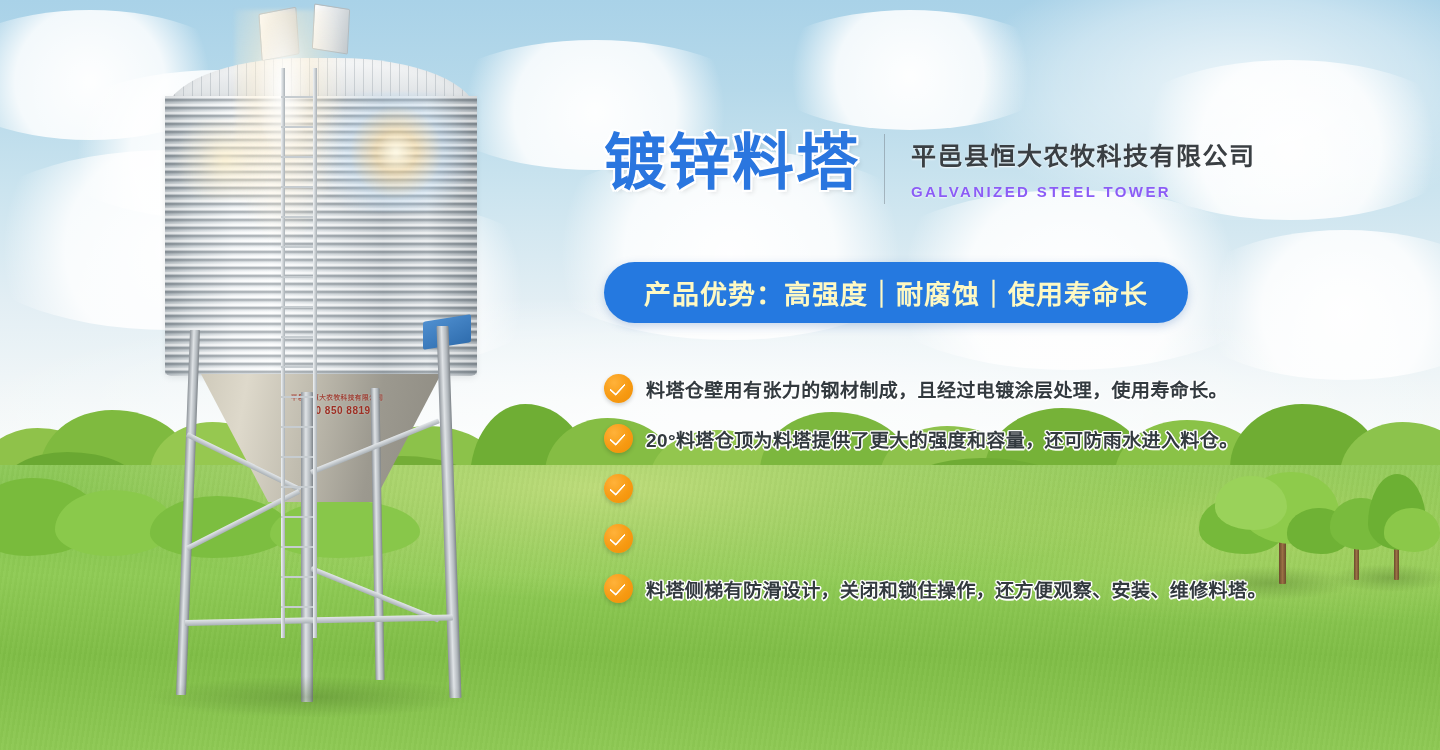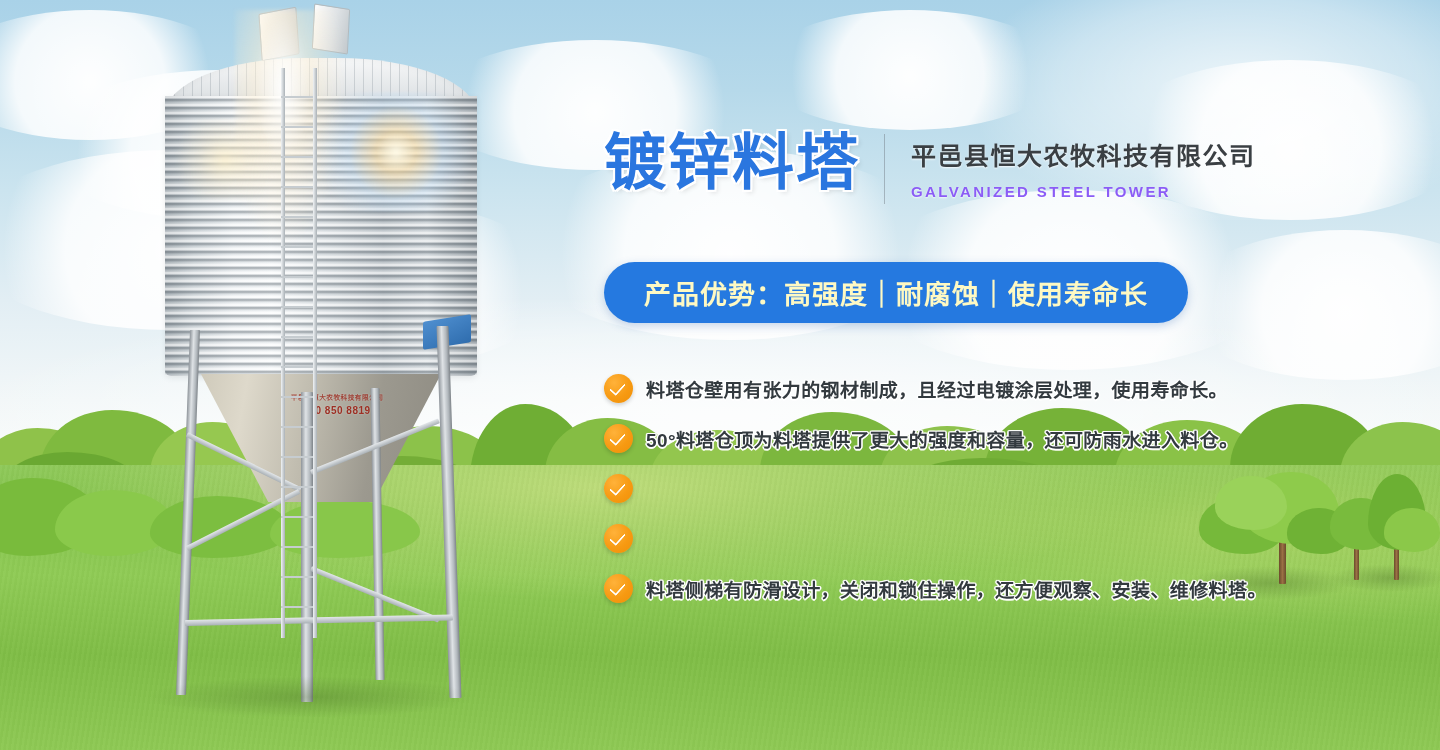--- a/index.html
+++ b/index.html
@@ -411,21 +411,21 @@
       <span class="pill-text">产品优势：高强度｜耐腐蚀｜使用寿命长</span>
     </div>
 
     <div class="features">
       <div class="feature">
         <span class="check"></span>
         <span class="feature-text">料塔仓壁用有张力的钢材制成，且经过电镀涂层处理，使用寿命长。</span>
       </div>
       <div class="feature">
         <span class="check"></span>
-        <span class="feature-text">50°料塔仓顶为料塔提供了更大的强度和容量，还可防雨水进入料仓。</span>
+        <span class="feature-text">20°料塔仓顶为料塔提供了更大的强度和容量，还可防雨水进入料仓。</span>
       </div>
       <div class="feature">
         <span class="check"></span>
       </div>
       <div class="feature">
         <span class="check"></span>
       </div>
       <div class="feature">
         <span class="check"></span>
         <span class="feature-text">料塔侧梯有防滑设计，关闭和锁住操作，还方便观察、安装、维修料塔。</span>

